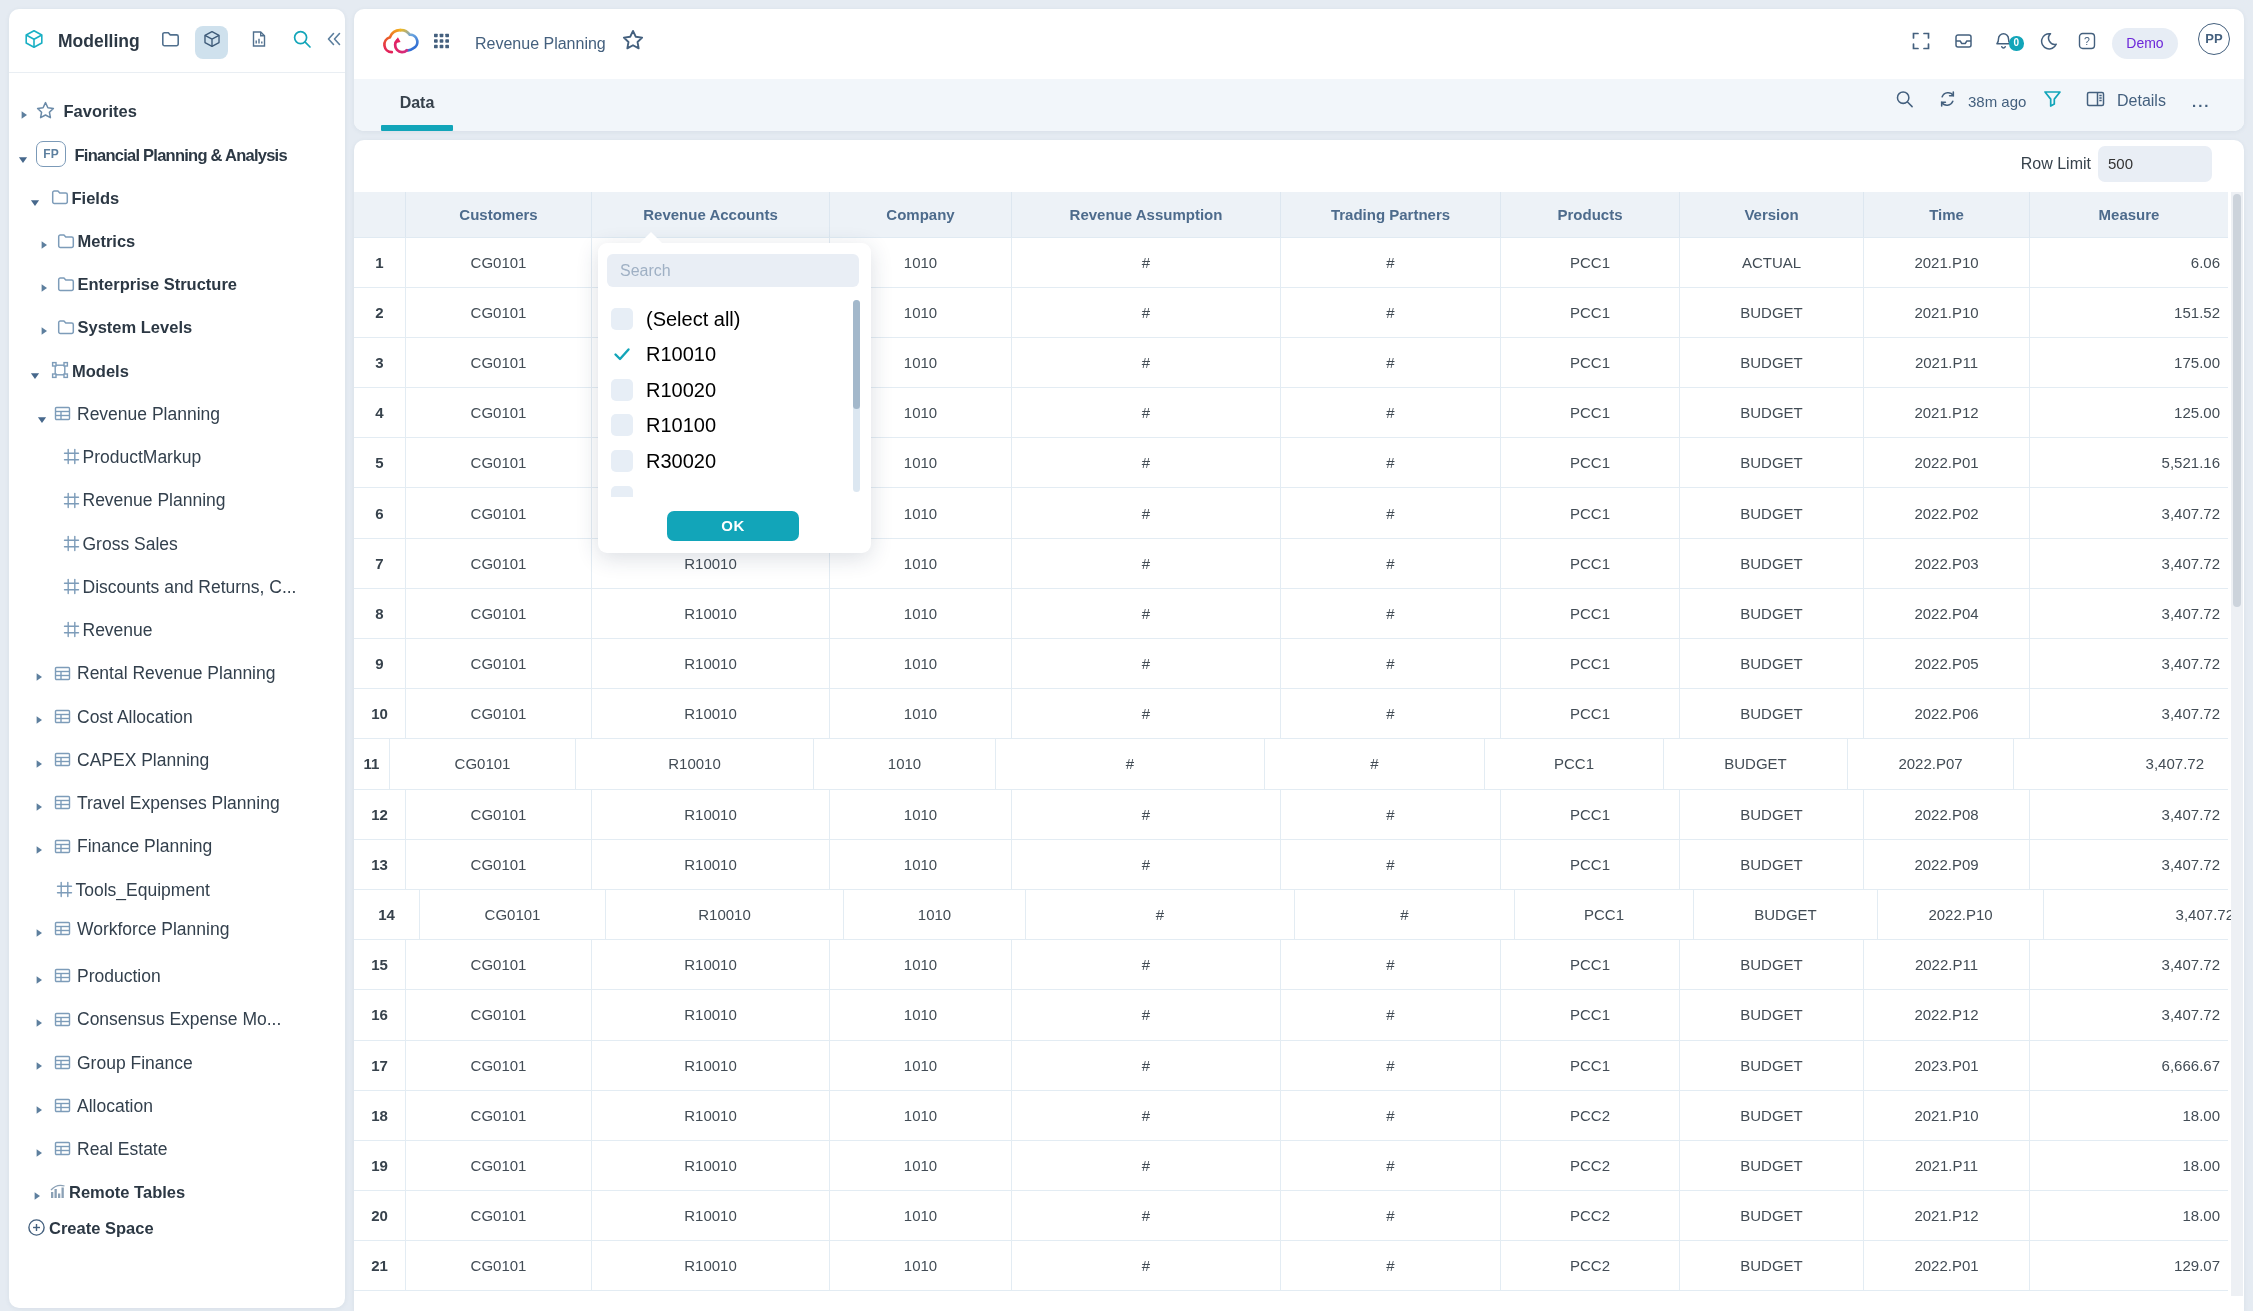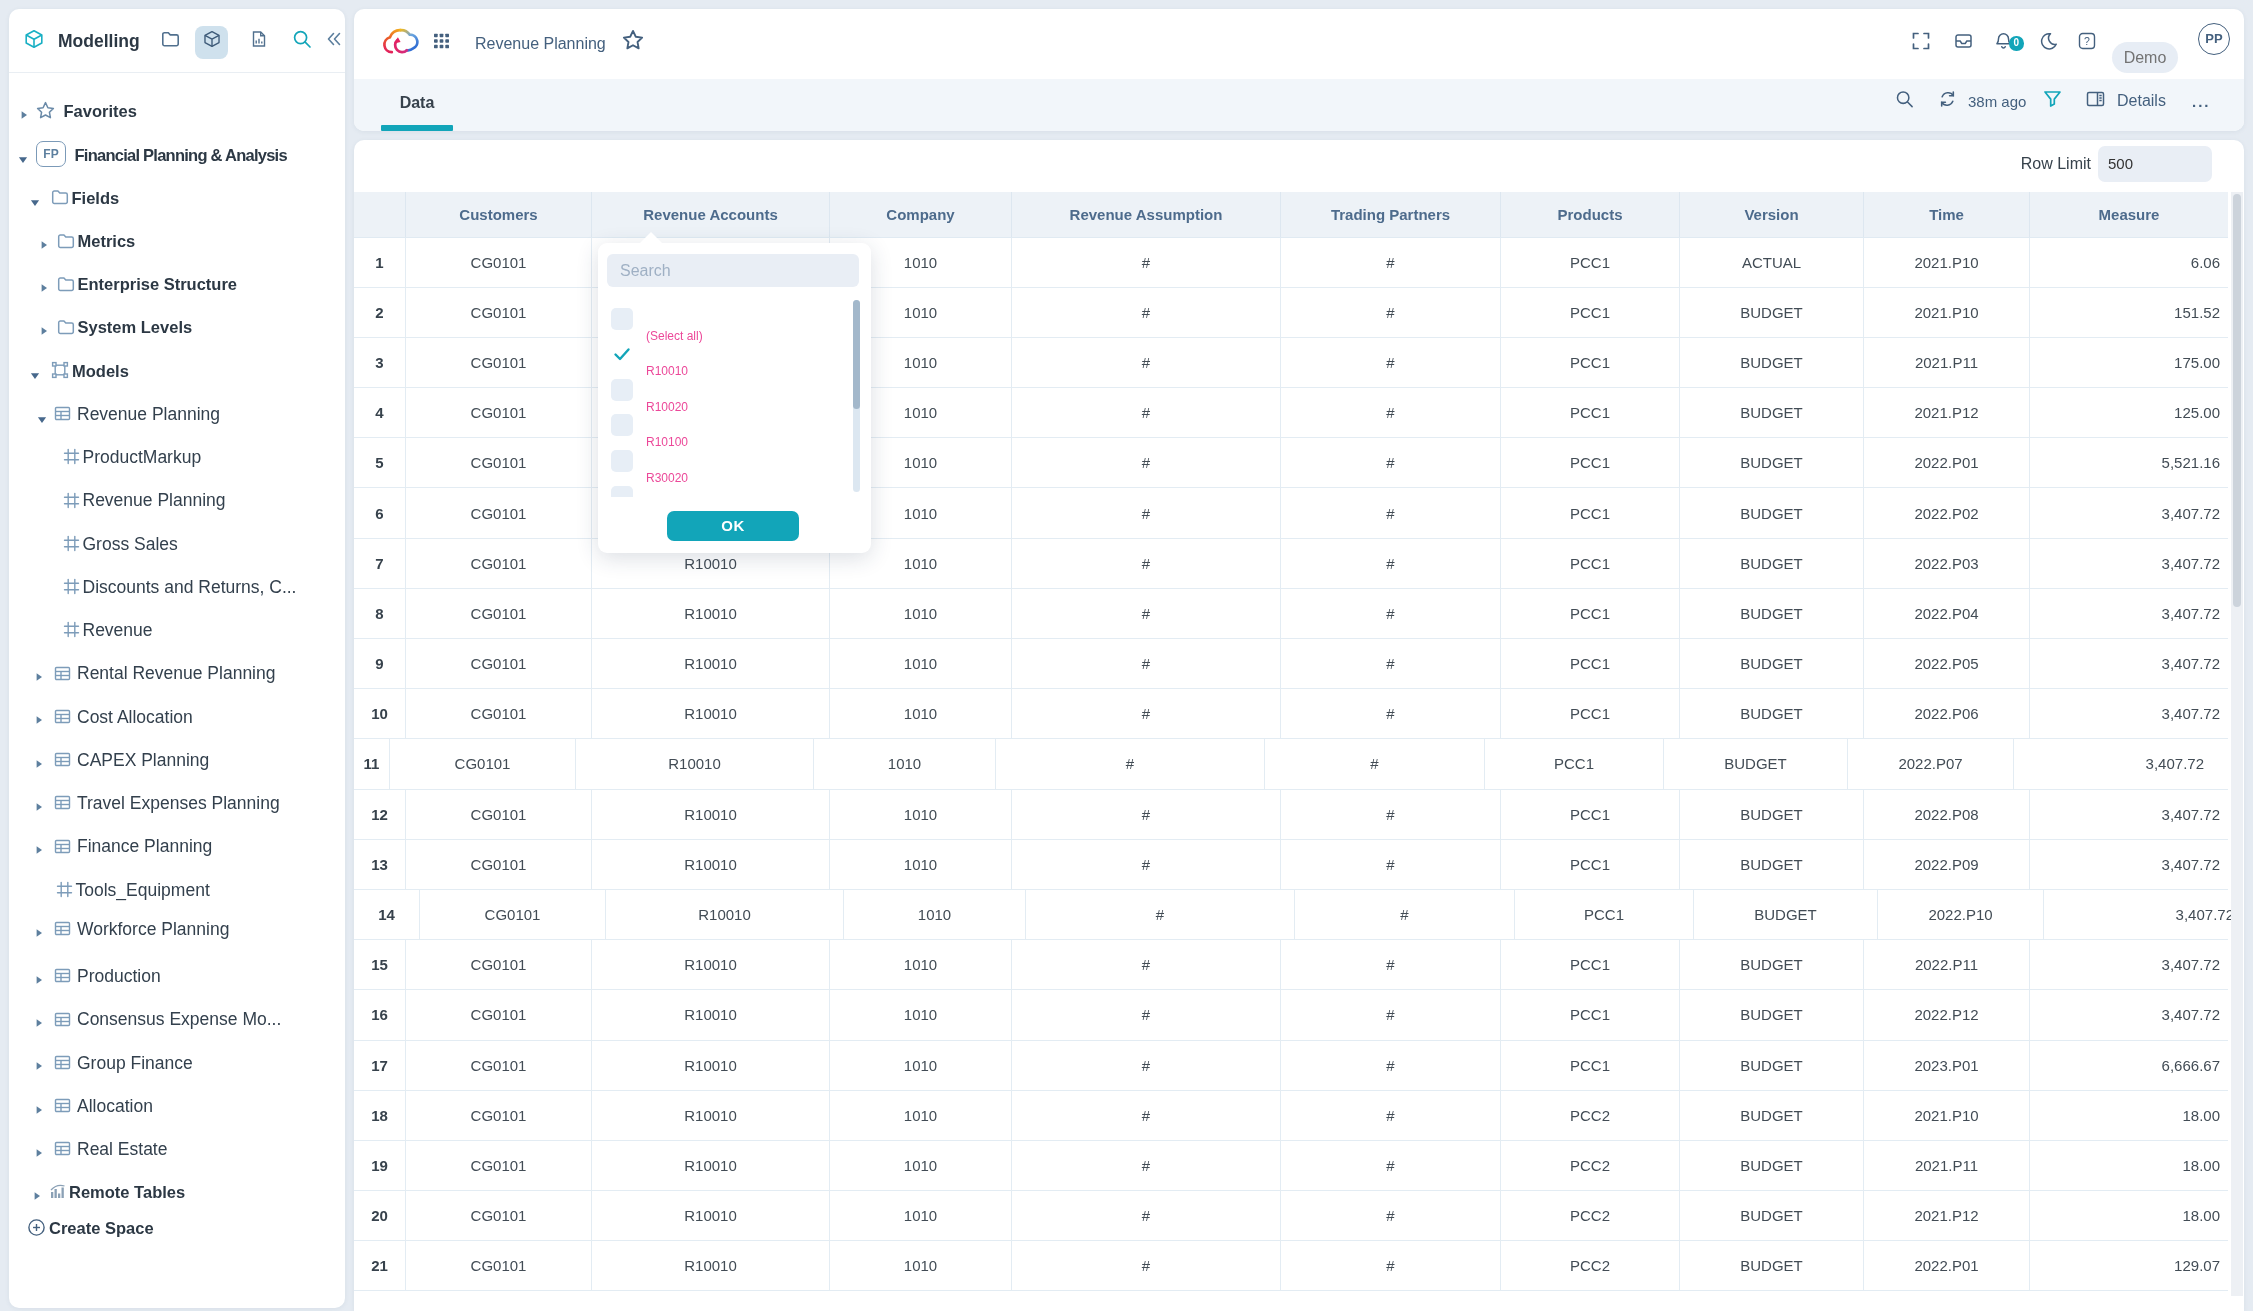--- a/index.html
+++ b/index.html
@@ -19,22 +19,22 @@
 .fpbadge { width:30px; height:26px; border:1.5px solid #7b9ab8; border-radius:7px; color:#5c7f9f;
   font-size:12px; font-weight:bold; text-align:center; line-height:24px; }
 
 
 #topcard { left:354px; top:9px; width:1890px; height:122px; }
 #tabstrip { position:absolute; left:0; bottom:0; width:100%; height:52px; background:#f2f6fa; border-radius:0 0 10px 10px; }
 #datatab { position:absolute; left:27px; top:0; width:72px; height:52px; text-align:center; font-size:16px; font-weight:bold; color:#37424c; line-height:48px; }
 #datau { position:absolute; left:27px; bottom:0; width:72px; height:6px; background:#12a5b9; border-radius:1px; }
 #title { position:absolute; left:121px; top:35px; transform:translateY(-50%); font-size:16px; color:#44607e; }
 .t-ic { position:absolute; transform:translateY(-50%); }
-#demopill { position:absolute; left:1758px; top:33px; width:66px; height:31px; background:#e7edf5; border-radius:16px;
-  text-align:center; line-height:31px; font-size:16px; color:#737373; }
+#demopill { position:absolute; left:1758px; top:19px; width:66px; height:31px; background:#e7edf5; border-radius:16px;
+  text-align:center; line-height:31px; font-size:14px; color:#6d28d9; }
 #ppav { position:absolute; left:1844px; top:14px; width:32px; height:32px; border:1.6px solid #44607e; border-radius:50%;
   text-align:center; line-height:29px; font-size:13px; font-weight:bold; color:#44607e; }
 #bellbadge { position:absolute; left:1655px; top:27px; width:14.5px; height:14.5px; background:#12a5b9; border-radius:50%;
   color:#fff; font-size:10px; font-weight:bold; text-align:center; line-height:14.5px; }
 .tb-txt { position:absolute; top:92px; transform:translateY(-50%); font-size:15px; color:#44607e; white-space:nowrap; }
 
 
 #tablecard { left:354px; top:140px; width:1890px; height:1171px; border-radius:10px 10px 0 0; overflow:hidden; }
 #rowlimit { position:absolute; top:24px; right:153px; transform:translateY(-50%); font-size:16px; color:#37424c; }
 #rlinput { position:absolute; left:1744px; top:6px; width:114px; height:36px; background:#e9eef5; border-radius:7px;
@@ -57,21 +57,21 @@
 #popup { position:absolute; left:598px; top:243px; width:273px; height:310px; background:#fff; border-radius:9px;
   box-shadow:0 5px 22px rgba(30,50,80,.16);padding-left:41px; }
 #pcaret { position:absolute; left:42px; top:-11px; width:0; height:0;
   border-left:11px solid transparent; border-right:11px solid transparent; border-bottom:11px solid #fff; }
 #psearch { position:absolute; left:9px; top:11px; width:252px; height:33px; background:#e9eef5; border-radius:6px;
   font-size:16px; color:#9fb0c4; line-height:33px; padding-left:13px; }
 #plist { position:absolute; left:0; top:55px; width:100%; height:199px; overflow:hidden; }
 .pitem { position:absolute; left:13px; width:240px; height:22px; }
 .pbox { position:absolute; left:0; top:0; width:22px; height:22px; background:#e7eef6; border-radius:5px; }
 .pbox.chk { background:#fff; }
-.plab { position:absolute; left:35px; top:50%; transform:translateY(-50%); font-size:12px; color:#ec4899; white-space:nowrap;margin-top:17px; }
+.plab { position:absolute; left:35px; top:50%; transform:translateY(-50%); font-size:20px; color:#000000; white-space:nowrap; }
 #psb { position:absolute; left:255px; top:57px; width:7px; height:192px; background:#dce7f1; border-radius:3.5px; }
 #psbth { position:absolute; left:255px; top:57px; width:7px; height:109px; background:#a3b8cb; border-radius:3.5px; }
 #pok { position:absolute; left:69px; top:268px; width:132px; height:30px; background:#12a5b9; border-radius:7px;
   color:#fff; font-size:15px; font-weight:bold; text-align:center; line-height:30px; letter-spacing:.5px; }
 </style></head>
 <body>
 
 <div id="sidebar" class="card">
   <div id="sbhead">
     <span class="sbico" style="left:15px;"><svg width="20" height="20" viewBox="0 0 20 20" style="">

